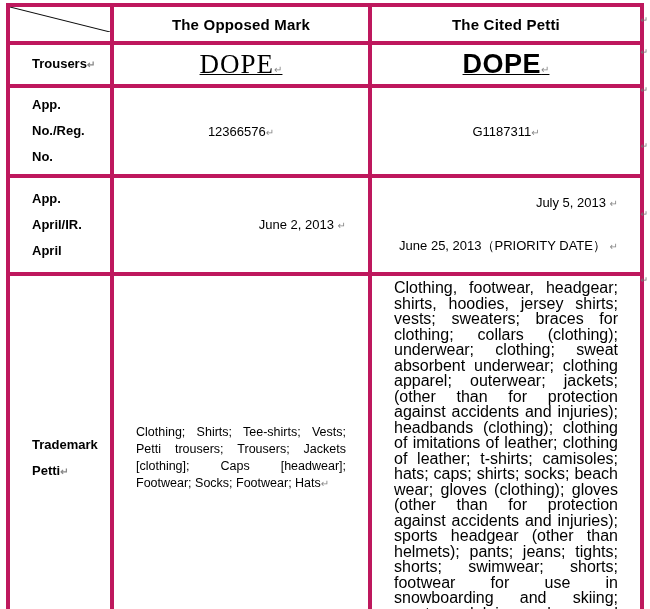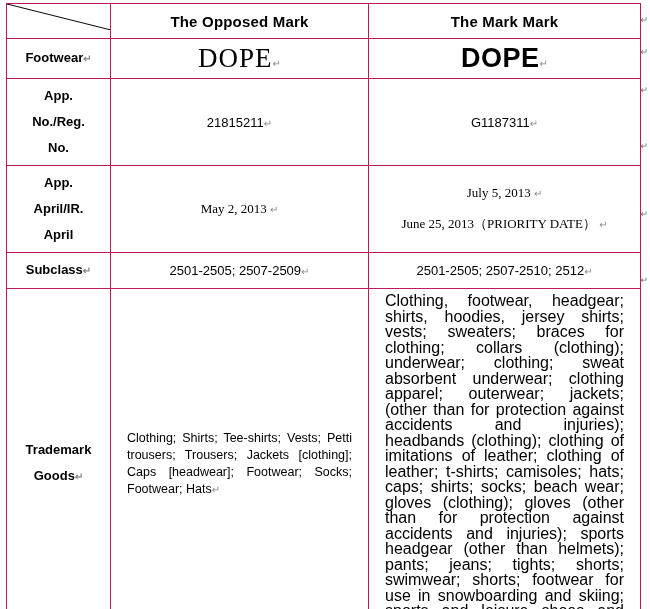--- a/index.html
+++ b/index.html
@@ -21,23 +21,23 @@
     background: #ffffff;
   }
   table.compare {
     border-collapse: collapse;
     table-layout: fixed;
     width: 634px;
     margin-left: 6px;
     margin-top: 3px;
   }
   table.compare td {
-    border: 1px solid #be185d;
+    border: 4px solid #be185d;
     vertical-align: middle;
-    padding: 4px 16px;
+    padding: 4px 22px;
   }
   col.c1 { width: 104px; }
   col.c2 { width: 258px; }
   col.c3 { width: 272px; }
 
   .row-header td {
     height: 26px;
   }
   .corner-cell {
     position: relative;
@@ -61,20 +61,21 @@
     line-height: 26px;
   }
   .cellcenter {
     text-align: center;
     font-size: 13px;
   }
   .markcell {
     text-align: center;
     padding-top: 2px;
     padding-bottom: 4px;
+    text-decoration: underline;
   }
   .mark-serif {
     font-family: "Liberation Serif", serif;
     font-size: 27px;
     letter-spacing: 1px;
   }
   .mark-sans {
     font-family: "Liberation Sans", sans-serif;
     font-weight: bold;
     font-size: 27px;
@@ -92,40 +93,39 @@
   }
   .goods-left {
     text-align: justify;
     text-justify: inter-word;
     font-size: 12.5px;
     line-height: 17px;
     margin-top: 20px;
   }
   .app-date-line {
     display: block;
-    text-align: center;
-    line-height: 30px;
-    font-size: 13px;
-    font-family: Liberation Serif, serif;
+    text-align: right;
+    line-height: 42px;
+    font-size: 13px;
   }
   .side-marks {
     position: absolute;
     right: 0;
     top: 0;
     width: 14px;
     height: 609px;
   }
   .side-marks span {
     position: absolute;
     right: 2px;
     font-size: 9px;
     color: #777777;
   }
   .tall-label {
-    text-align: center;
+    text-align: left;
     font-weight: bold;
     font-size: 13px;
   }
   .tall-label .l1, .tall-label .l2 {
     display: block;
     line-height: 26px;
   }
 </style>
 </head>
 <body>
@@ -140,80 +140,69 @@
     </colgroup>
     <tbody>
 
       <tr class="row-header">
         <td class="corner-cell">
           <svg class="diag" viewBox="0 0 104 26" preserveAspectRatio="none">
             <line x1="0" y1="0" x2="104" y2="26" stroke="#000000" stroke-width="1"></line>
           </svg>
         </td>
         <td class="hdr-title">The Opposed Mark</td>
-        <td class="hdr-title">The Mark Mark</td>
+        <td class="hdr-title">The Cited Petti</td>
       </tr>
 
       <tr>
         <td class="rowlabel">
-          <span>Footwear</span><span class="pilcrow-inline">↵</span>
+          <span>Trousers</span><span class="pilcrow-inline">↵</span>
         </td>
         <td class="markcell">
           <span class="mark-serif">DOPE</span><span class="pilcrow-inline">↵</span>
         </td>
         <td class="markcell">
           <span class="mark-sans">DOPE</span><span class="pilcrow-inline">↵</span>
         </td>
       </tr>
 
       <tr>
         <td class="tall-label">
           <span class="l1">App.</span>
           <span class="l1">No./Reg.</span>
           <span class="l1">No.</span>
         </td>
         <td class="cellcenter">
-          <span>21815211</span><span class="pilcrow-inline">↵</span>
+          <span>12366576</span><span class="pilcrow-inline">↵</span>
         </td>
         <td class="cellcenter">
           <span>G1187311</span><span class="pilcrow-inline">↵</span>
         </td>
       </tr>
 
       <tr>
         <td class="tall-label">
           <span class="l1">App.</span>
           <span class="l1">April/IR.</span>
           <span class="l1">April</span>
         </td>
         <td class="cellcenter">
-          <span class="app-date-line"><span>May 2, 2013</span> <span class="pilcrow-inline">↵</span></span>
+          <span class="app-date-line"><span>June 2, 2013</span> <span class="pilcrow-inline">↵</span></span>
         </td>
         <td class="cellcenter">
           <span class="app-date-line"><span>July 5, 2013</span> <span class="pilcrow-inline">↵</span></span>
           <span class="app-date-line"><span>June 25, 2013（PRIORITY DATE）</span> <span class="pilcrow-inline">↵</span></span>
         </td>
       </tr>
 
-      <tr>
-        <td class="rowlabel">
-          <span>Subclass</span><span class="pilcrow-inline">↵</span>
-        </td>
-        <td class="cellcenter">
-          <span>2501-2505;  2507-2509</span><span class="pilcrow-inline">↵</span>
-        </td>
-        <td class="cellcenter">
-          <span>2501-2505;  2507-2510;  2512</span><span class="pilcrow-inline">↵</span>
-        </td>
-      </tr>
 
       <tr>
         <td class="tall-label">
           <span class="l1">Trademark</span>
-          <span class="l1"><span>Goods</span><span class="pilcrow-inline">↵</span></span>
+          <span class="l1"><span>Petti</span><span class="pilcrow-inline">↵</span></span>
         </td>
         <td class="goods-left">
           <span>Clothing;  Shirts;  Tee-shirts;  Vests; Petti trousers;  Trousers;  Jackets [clothing];  Caps  [headwear]; Footwear;  Socks;  Footwear;  Hats</span><span class="pilcrow-inline">↵</span>
         </td>
         <td class="goods-text">
           <span>Clothing, footwear, headgear; shirts, hoodies, jersey shirts; vests; sweaters; braces for clothing; collars (clothing); underwear; clothing; sweat absorbent underwear; clothing apparel; outerwear; jackets; (other than for protection against accidents and injuries); headbands (clothing); clothing of imitations of leather; clothing of leather; t-shirts; camisoles; hats; caps; shirts; socks; beach wear; gloves (clothing); gloves (other than for protection against accidents and injuries); sports headgear (other than helmets); pants; jeans; tights; shorts; swimwear; shorts; footwear for use in snowboarding and skiing; sports and leisure shoes and boots; visors.</span>
         </td>
       </tr>
 
     </tbody>

